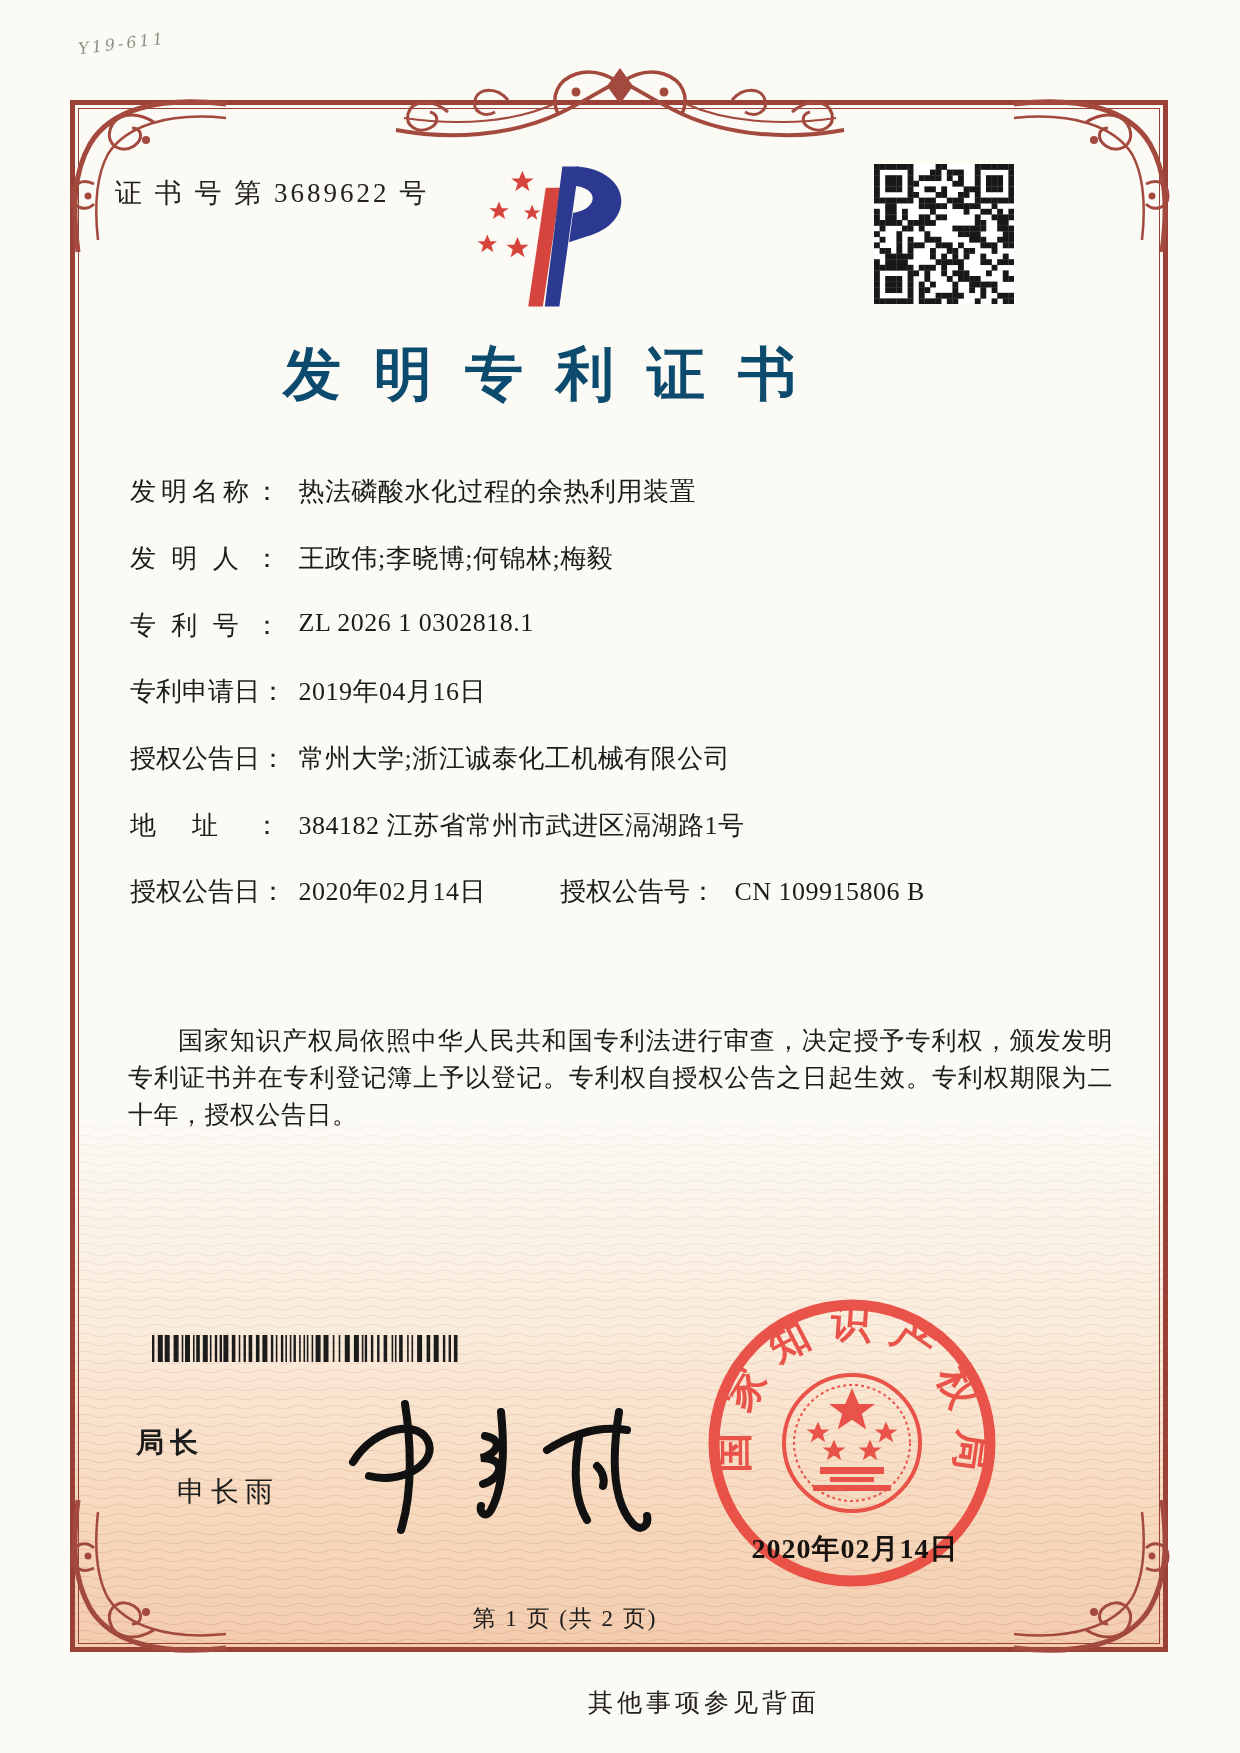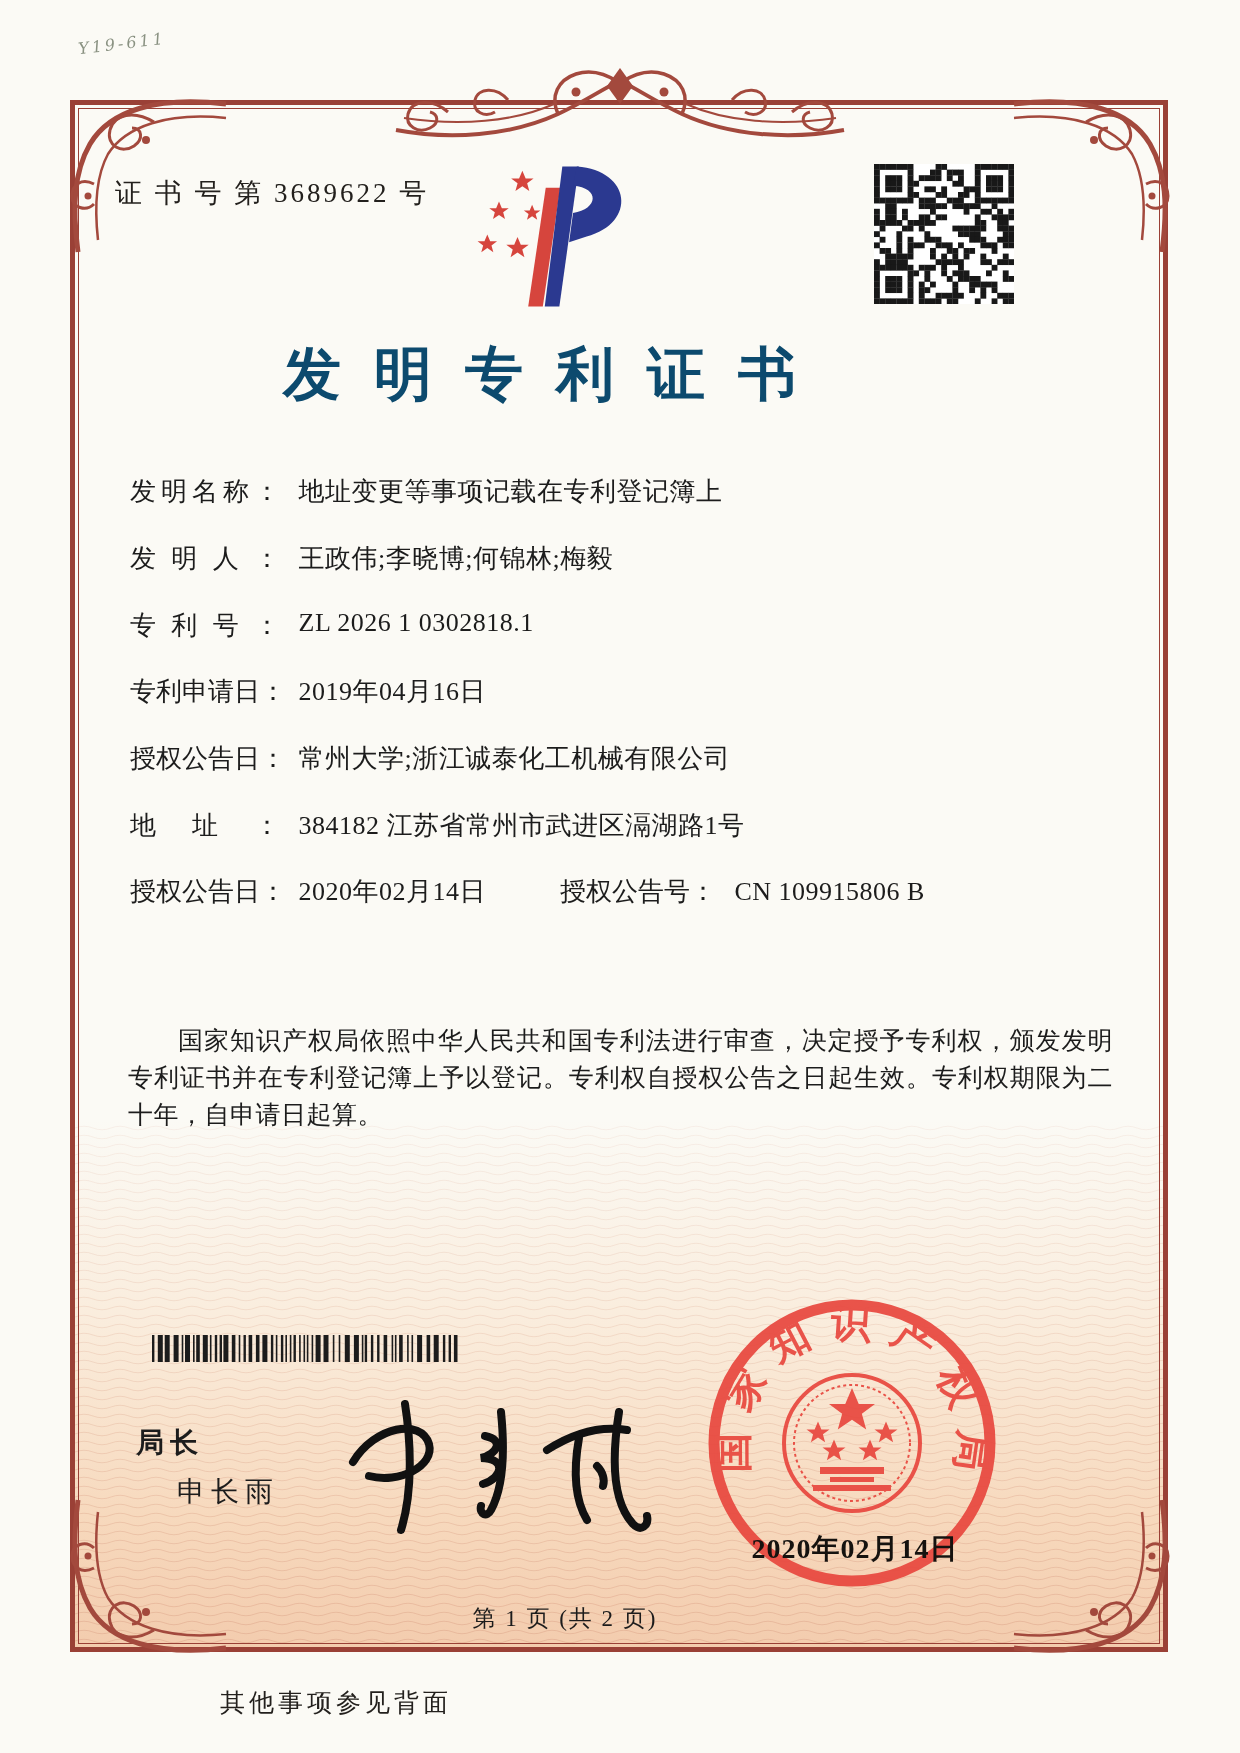--- a/index.html
+++ b/index.html
@@ -33,21 +33,21 @@
   .barcode{left:152px;top:1335px;z-index:3;}
   
   .sig-title{left:136px;top:1424px;font-family:"Liberation Sans","DejaVu Sans",sans-serif;font-weight:bold;font-size:28px;letter-spacing:6px;z-index:3;text-align:right;}
   .sig-name{left:136px;top:1473px;font-family:"Liberation Sans","DejaVu Sans",sans-serif;font-weight:normal;font-size:28px;letter-spacing:6px;z-index:3;margin-left:41px;}
   .signature{left:335px;top:1392px;z-index:4;}
   
   .seal{left:702px;top:1293px;z-index:3;opacity:.92;}
   .seal-date{left:745px;top:1530px;width:220px;text-align:center;font-size:28px;font-weight:600;color:#15120f;z-index:4;letter-spacing:1px;}
   
   .pageinfo{left:330px;top:1603px;width:470px;text-align:center;font-size:23px;letter-spacing:2px;z-index:3;}
-  .backnote{left:220px;top:1686px;width:600px;text-align:left;font-size:25px;letter-spacing:4px;z-index:3;color:#23201d;}
+  .backnote{left:220px;top:1686px;width:600px;text-align:right;font-size:25px;letter-spacing:4px;z-index:3;color:#23201d;}
 </style>
 </head>
 <body>
 
 <svg width="0" height="0" style="position:absolute" aria-hidden="true">
   <defs>
     <path id="st" d="M0,-10 2.94,-3.09 10,-3.09 4.28,1.18 6.18,8.09 0,3.82 -6.18,8.09 -4.28,1.18 -10,-3.09 -2.94,-3.09 Z"></path>
     <g id="cornerOrn" fill="none" stroke="#a3493d">
       <path stroke-width="5" d="M168 16 C100 8 52 22 32 56 C16 84 14 118 20 164"></path>
       <path stroke-width="2.5" d="M168 30 C110 24 68 38 50 66 C38 88 36 116 40 152"></path>
@@ -488,21 +488,21 @@
     <rect x="99.0" y="132.0" width="5.75" height="5.75" fill="#181818"></rect>
     <rect x="115.5" y="132.0" width="5.75" height="5.75" fill="#181818"></rect>
     <rect x="126.5" y="132.0" width="5.75" height="5.75" fill="#181818"></rect>
     <rect x="132.0" y="132.0" width="5.75" height="5.75" fill="#181818"></rect>
   </svg>
 
 <div class="abs title">发明专利证书</div>
 
 <div class="row" style="top:474px">
   <span class="flabel">发明名称：</span>
-  <span class="fvalue">地址变更等事项记载在专利登记簿上</span>
+  <span class="fvalue">热法磷酸水化过程的余热利用装置</span>
 </div>
 <div class="row" style="top:541px">
   <span class="flabel">发明人：</span>
   <span class="fvalue">王政伟;李晓博;何锦林;梅毅</span>
 </div>
 <div class="row" style="top:608px">
   <span class="flabel">专利号：</span>
   <span class="fvalue">ZL 2026 1 0302818.1</span>
 </div>
 <div class="row" style="top:674px">
@@ -520,21 +520,21 @@
 <div class="row" style="top:874px">
   <span class="flabel">授权公告日：</span>
   <span class="fvalue">2020年02月14日</span>
   <span class="pair2">
     <span>授权公告号：</span>
     <span class="fvalue">CN 109915806 B</span>
   </span>
 </div>
 
 <div class="abs paras">
-  <p>国家知识产权局依照中华人民共和国专利法进行审查，决定授予专利权，颁发发明专利证书并在专利登记簿上予以登记。专利权自授权公告之日起生效。专利权期限为二十年，自申请日起算。</p>
+  <p>国家知识产权局依照中华人民共和国专利法进行审查，决定授予专利权，颁发发明专利证书并在专利登记簿上予以登记。专利权自授权公告之日起生效。专利权期限为二十年，授权公告日。</p>
 </div>
 
 <svg id="barcode" class="abs barcode" width="310" height="27" viewBox="0 0 310 27">
     <rect x="0.0" y="0" width="2.4" height="27" fill="#1c1c1c"></rect>
     <rect x="5.8" y="0" width="5.0" height="27" fill="#1c1c1c"></rect>
     <rect x="12.7" y="0" width="5.0" height="27" fill="#1c1c1c"></rect>
     <rect x="21.6" y="0" width="5.0" height="27" fill="#1c1c1c"></rect>
     <rect x="29.7" y="0" width="1.6" height="27" fill="#1c1c1c"></rect>
     <rect x="33.0" y="0" width="5.0" height="27" fill="#1c1c1c"></rect>
     <rect x="41.0" y="0" width="1.6" height="27" fill="#1c1c1c"></rect>

